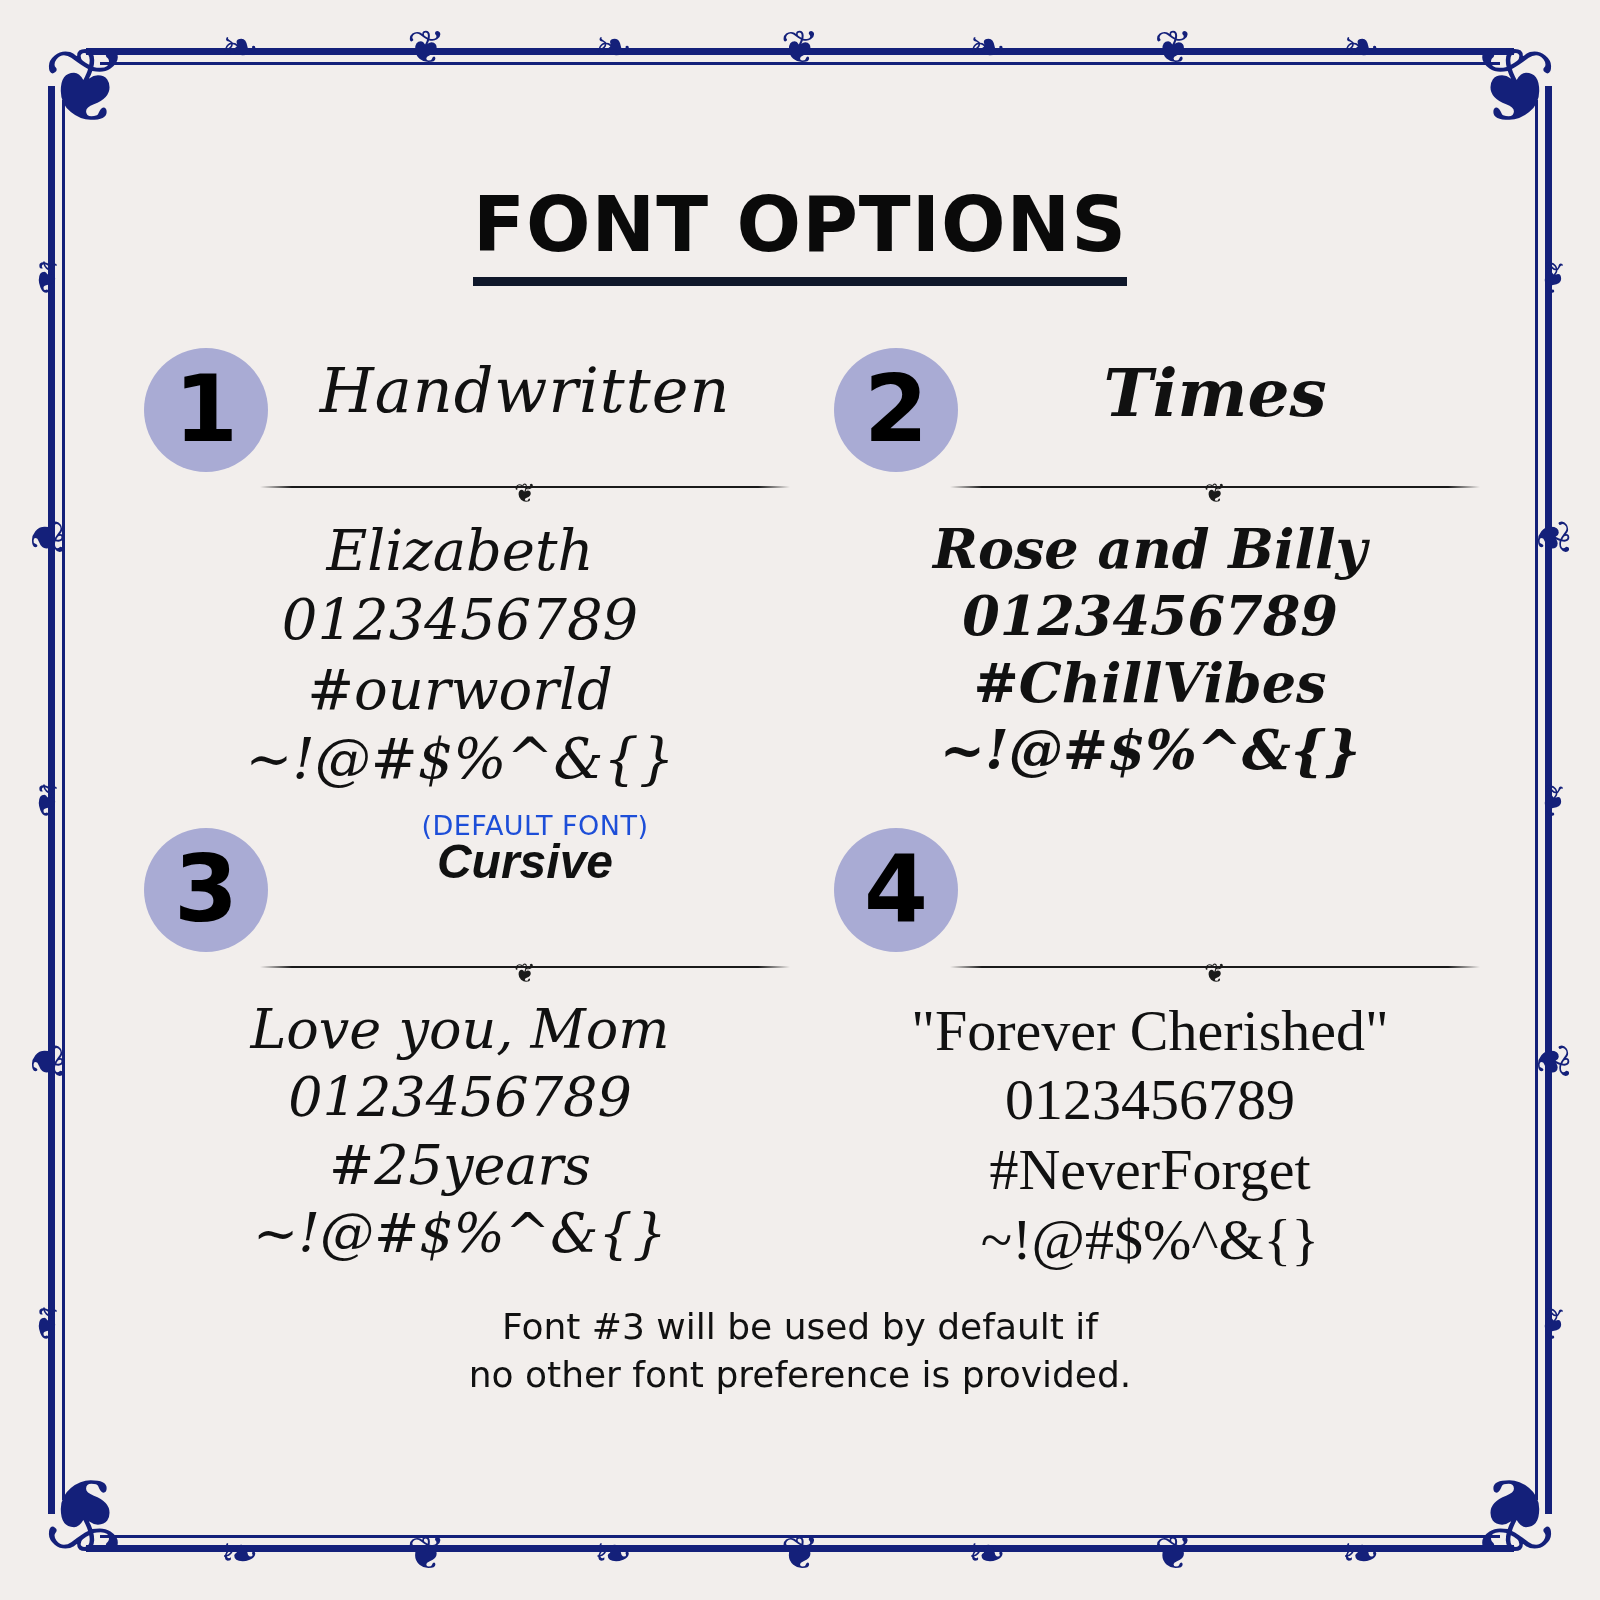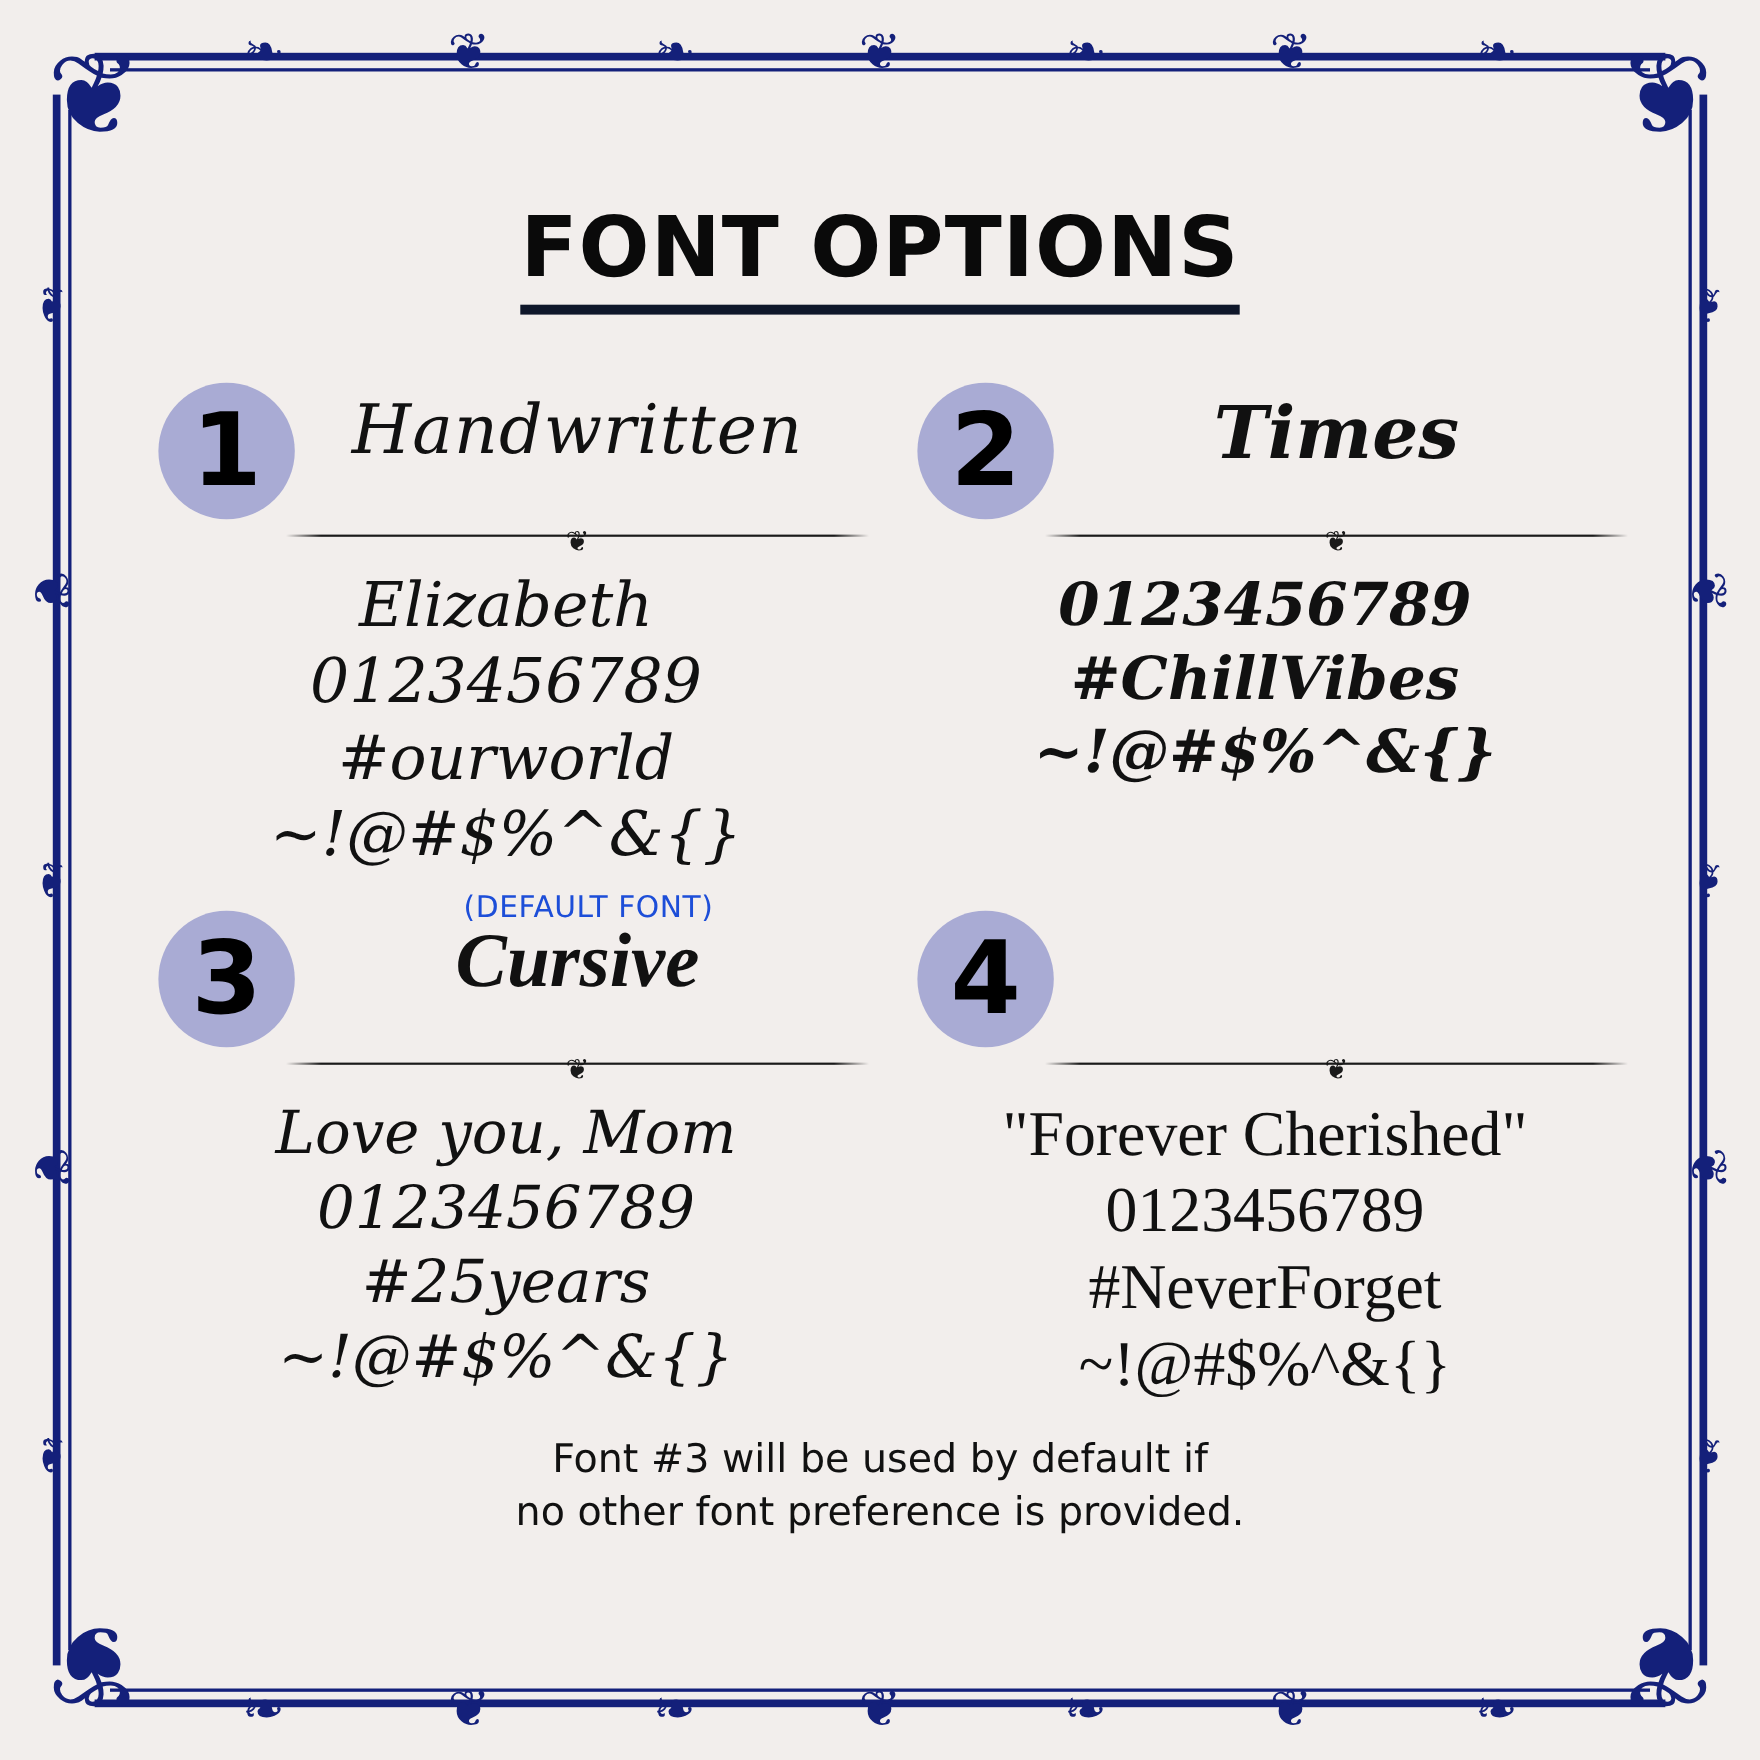--- a/index.html
+++ b/index.html
@@ -202,21 +202,21 @@
   }
   .samples div { white-space: nowrap; }
 
   
   .font-handwritten .opt-name { font-family: "DejaVu Serif", serif; font-style: italic; font-size: 62px; letter-spacing: 1px; }
   .font-handwritten .samples { font-family: "DejaVu Serif", serif; font-style: italic; font-size: 56px; line-height: 1.24; }
 
   .font-script .opt-name { font-family: "DejaVu Serif", serif; font-style: italic; font-weight: bold; font-size: 66px; }
   .font-script .samples { font-family: "DejaVu Serif", serif; font-style: italic; font-weight: bold; font-size: 54px; line-height: 1.24; }
 
-  .font-cursive .opt-name { font-family: Liberation Serif, serif; font-style: italic; font-weight: bold; font-size: 70px; }
+  .font-cursive .opt-name { font-family: Liberation Sans, sans-serif; font-style: italic; font-weight: bold; font-size: 48px; }
   .font-cursive .samples { font-family: "DejaVu Serif", serif; font-style: italic; font-size: 54px; line-height: 1.26; }
 
   .font-times .opt-name { font-family: "Liberation Serif", serif; font-size: 62px; }
   .font-times .samples { font-family: "Liberation Serif", serif; font-size: 58px; line-height: 1.2; }
 
   .footnote {
     margin-top: 29px;
     text-align: center;
     font-family: "DejaVu Sans", sans-serif;
     font-size: 36px;
@@ -306,20 +306,21 @@
       <div class="option font-script">
         <div class="opt-head">
           <div class="badge">2</div>
           <div class="opt-name">Times</div>
         </div>
         <div class="divider">
           <div class="line tapered"></div>
           <div class="flourish">❦</div>
         </div>
         <div class="samples">
+          <div>Rose and Billy</div>
           <div>0123456789</div>
           <div>#ChillVibes</div>
           <div>~!@#$%^&amp;{}</div>
         </div>
       </div>
 
       <div class="option font-cursive">
         <div class="opt-head">
           <div class="badge">3</div>
           <div class="default-tag">(DEFAULT FONT)</div>

